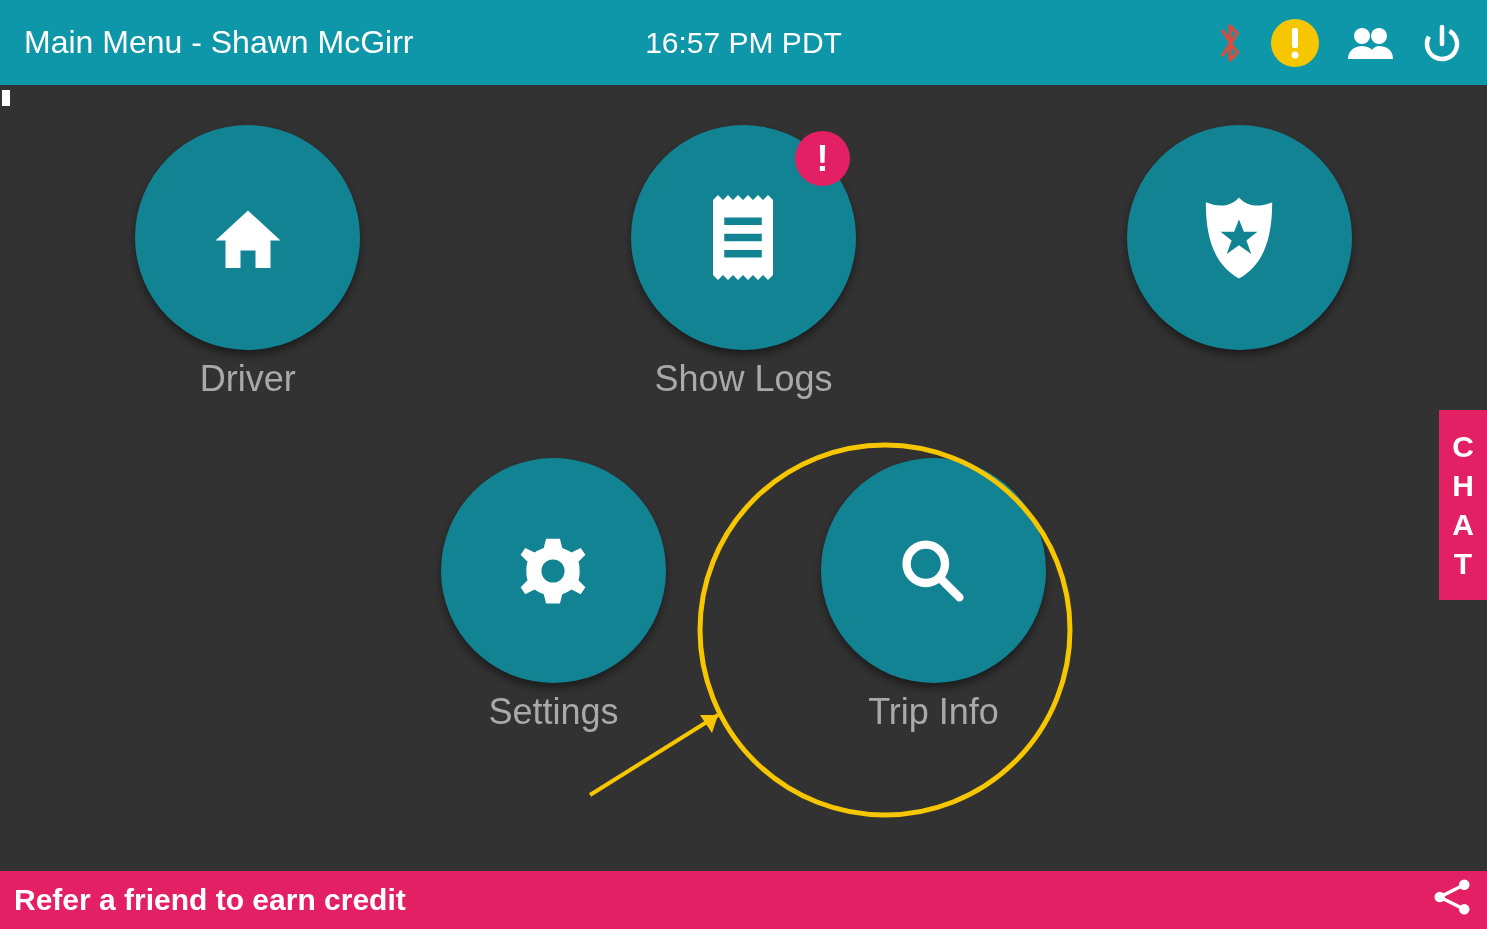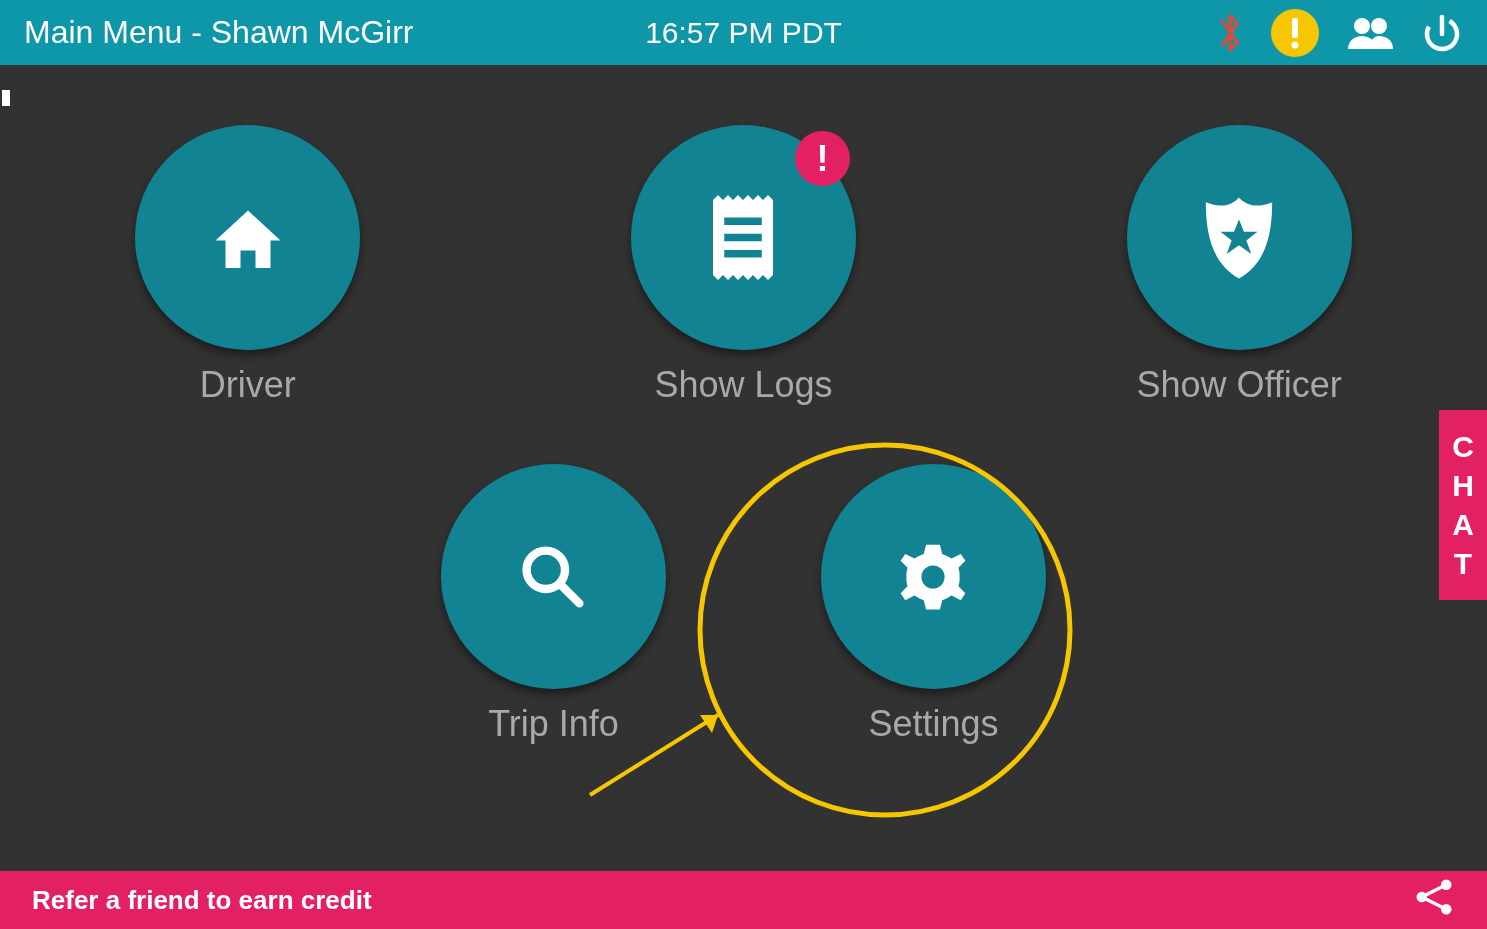--- a/index.html
+++ b/index.html
@@ -1,21 +1,21 @@
 <!DOCTYPE html>
 <html><head>
 <meta charset="utf-8">
 <style>
   * { box-sizing: border-box; margin: 0; padding: 0; }
   html, body { width: 1487px; height: 929px; overflow: hidden; font-family: Arial, Helvetica, sans-serif; }
   body { background: #323232; position: relative; }
 
   
   .topbar {
-    position: absolute; left: 0; top: 0; width: 100%; height: 65px;
+    position: absolute; left: 0; top: 0; width: 100%; height: 85px;
     background: #0e97a8; display: flex; align-items: center; padding: 0 24px;
     color: #ffffff;
   }
   .topbar .title { font-size: 32px; font-weight: 400; flex: 0 0 auto; }
   .topbar .clock { position: absolute; left: 50%; transform: translateX(-50%); font-size: 30px; }
   .topbar .right { margin-left: auto; display: flex; align-items: center; gap: 26px; }
   .topbar .right svg { display: block; }
   .icon-btn { display:flex; align-items:center; justify-content:center; }
 
   .alert-circle {
@@ -48,21 +48,21 @@
   .menu-item { display: flex; flex-direction: column; align-items: center; position: relative; }
   .circle-btn {
     width: 225px; height: 225px; border-radius: 50%;
     background: #118393;
     box-shadow: 0 5px 8px rgba(0,0,0,0.45);
     display: flex; align-items: center; justify-content: center;
     color: #ffffff;
     cursor: pointer;
     position: relative;
   }
-  .menu-label { color: #a9a9a9; font-size: 36px; margin-top: 14px; }
+  .menu-label { color: #a9a9a9; font-size: 36px; margin-top: 8px; }
 
   .badge {
     position: absolute; top: 6px; right: 6px;
     width: 55px; height: 55px; border-radius: 50%;
     background: #e32064; color: #ffffff; font-size: 36px; font-weight: 700;
     display: flex; align-items: center; justify-content: center; z-index: 2;
   }
   
 
   .row2 {
@@ -82,21 +82,21 @@
     display: flex; flex-direction: column; align-items: center; justify-content: center;
     font-size: 30px; font-weight: 700; letter-spacing: 0; line-height: 1.3;
     cursor: pointer;
   }
   .chat-tab span { display:block; }
 
   
   .bottombar {
     position: absolute; left:0; bottom:0; width:100%; height:58px;
     background: #e32064; color:#ffffff; display:flex; align-items:center;
-    padding: 0 32px; font-size: 26px; font-weight:700;
+    padding: 0 14px; font-size: 30px; font-weight:700;
   }
   .bottombar .share { margin-left:auto; }
 </style>
 </head>
 <body>
 
 <div class="topbar">
   <div class="title">Main Menu - Shawn McGirr</div>
   <div class="clock">16:57 PM PDT</div>
   <div class="right">
@@ -155,43 +155,42 @@
       <div class="menu-label">Show Logs</div>
     </div>
 
     <div class="menu-item">
       <div class="circle-btn">
         <svg width="78" height="86" viewBox="0 0 62 70">
           <path d="M31 2 C38 10 48 10 58 6 C58 34 52 56 31 68 C10 56 4 34 4 6 C14 10 24 10 31 2 Z" fill="#ffffff"></path>
           <path d="M31 20 L35 30 L46 30 L37 37 L41 48 L31 41 L21 48 L25 37 L16 30 L27 30 Z" fill="#118393"></path>
         </svg>
       </div>
-      <div class="menu-label">Show Officer</div>
     </div>
 
     <div class="row2">
+
+      <div class="menu-item">
+        <div class="circle-btn">
+          <svg width="74" height="74" viewBox="0 0 64 64">
+            <path d="M32 4 L38 4 L40 12 C43 13 45 14 48 16 L56 12 L60 18 L54 24 C55 27 55 29 55 32 C55 35 55 37 54 40 L60 46 L56 52 L48 48 C45 50 43 51 40 52 L38 60 L26 60 L24 52 C21 51 19 50 16 48 L8 52 L4 46 L10 40 C9 37 9 35 9 32 C9 29 9 27 10 24 L4 18 L8 12 L16 16 C19 14 21 13 24 12 L26 4 Z" fill="#ffffff"></path>
+            <circle cx="32" cy="32" r="10" fill="#118393"></circle>
+          </svg>
+        </div>
+        <div class="menu-label">Settings</div>
+      </div>
 
       <div class="menu-item">
         <div class="circle-btn">
           <svg width="72" height="72" viewBox="0 0 60 60">
             <circle cx="24" cy="24" r="16" fill="none" stroke="#ffffff" stroke-width="7"></circle>
             <line x1="36" y1="36" x2="52" y2="52" stroke="#ffffff" stroke-width="7" stroke-linecap="round"></line>
           </svg>
         </div>
         <div class="menu-label">Trip Info</div>
-      </div>
-
-      <div class="menu-item">
-        <div class="circle-btn">
-          <svg width="74" height="74" viewBox="0 0 64 64">
-            <path d="M32 4 L38 4 L40 12 C43 13 45 14 48 16 L56 12 L60 18 L54 24 C55 27 55 29 55 32 C55 35 55 37 54 40 L60 46 L56 52 L48 48 C45 50 43 51 40 52 L38 60 L26 60 L24 52 C21 51 19 50 16 48 L8 52 L4 46 L10 40 C9 37 9 35 9 32 C9 29 9 27 10 24 L4 18 L8 12 L16 16 C19 14 21 13 24 12 L26 4 Z" fill="#ffffff"></path>
-            <circle cx="32" cy="32" r="10" fill="#118393"></circle>
-          </svg>
-        </div>
-        <div class="menu-label">Settings</div>
       </div>
 
     </div>
 
   </div>
 
   <svg class="annotation-overlay" viewBox="0 0 1487 786">
     <ellipse cx="885" cy="545" rx="185" ry="185" fill="none" stroke="#f6c700" stroke-width="5"></ellipse>
     <line x1="590" y1="710" x2="718" y2="630" stroke="#f6c700" stroke-width="4"></line>
     <polygon points="718,630 700,630 712,648" fill="#f6c700"></polygon>

